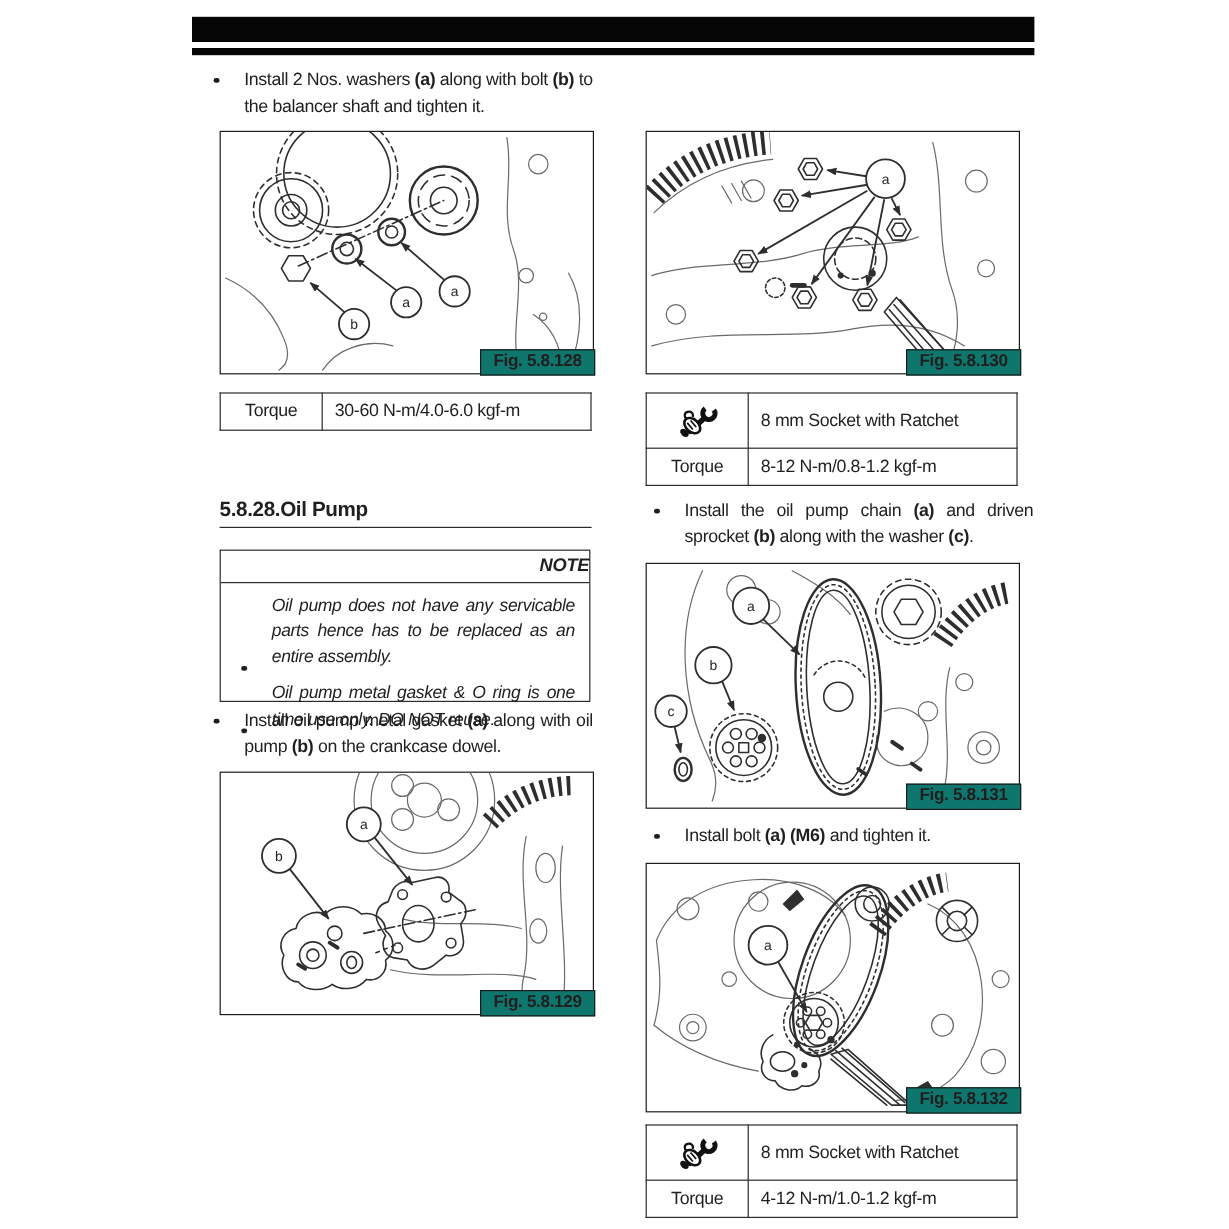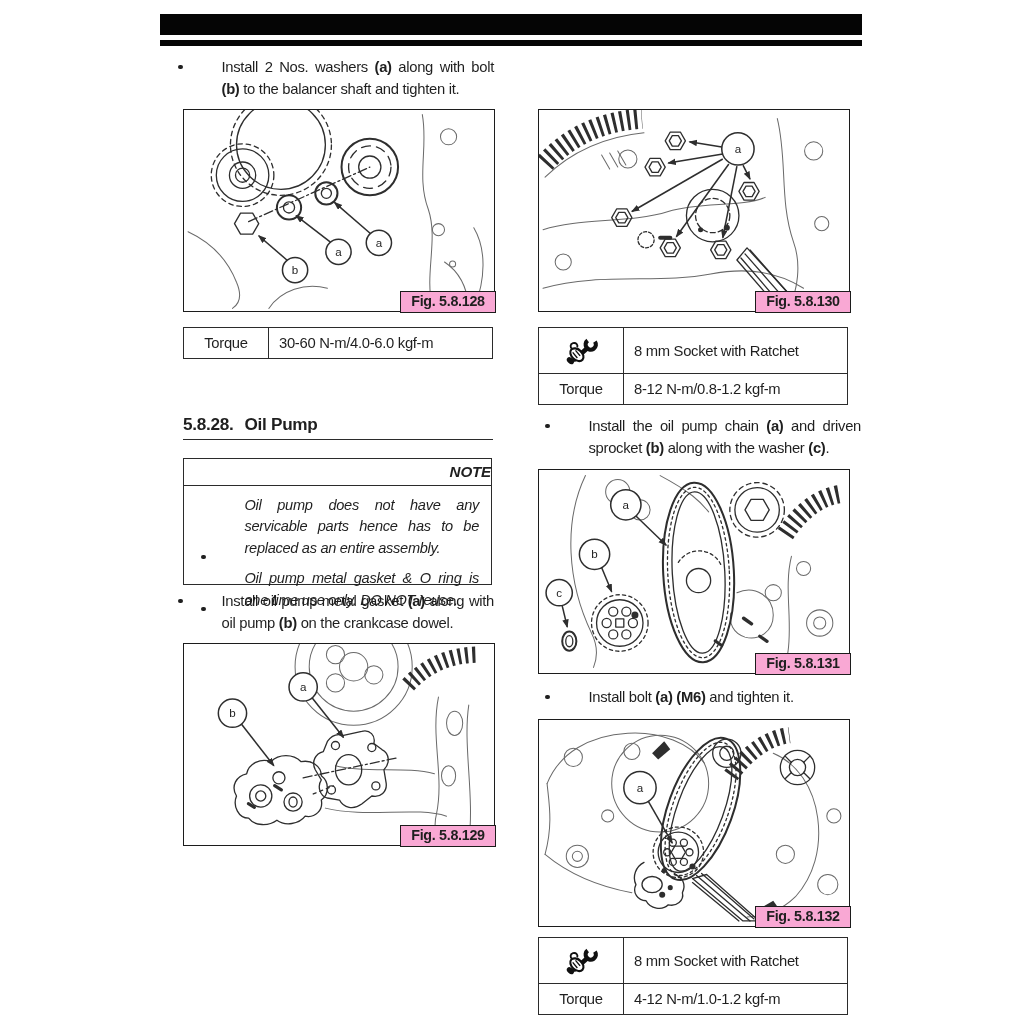--- a/index.html
+++ b/index.html
@@ -6,41 +6,41 @@
   .page {
     position:relative; width:1024px; height:1024px; background:#ffffff;
     font-family:"Liberation Sans", sans-serif; color:#1f1f1f; overflow:hidden;
   }
   .abs { position:absolute; }
   .topbar { position:absolute; background:#050505; }
 
   
   .bullet { display:flex; align-items:flex-start; }
   .dot { flex:0 0 auto; width:4.5px; height:4.5px; background:#1f1f1f; border-radius:50%; margin-top:7.5px; }
-  .btxt { flex:1; margin:0 0 0 39px; font-size:14.8px; line-height:1.47; letter-spacing:-0.3px; text-align:justify; }
+  .btxt { flex:1; margin:0 0 0 21px; font-size:14.8px; line-height:1.47; letter-spacing:-0.3px; text-align:justify; }
   .btxt span.b { font-weight:bold; }
 
   
   figure.figbox { margin:0; border:1.7px solid #1c1c1c; background:#fff; }
   .figsvg { display:block; width:100%; height:100%; }
   .figlabel {
-    position:absolute; right:-1.7px; bottom:-1.7px; background:#f9a8d4;
+    position:absolute; right:-1.7px; bottom:-1.7px; background:#0f766e;
     border:1.7px solid #1c1c1c; padding:1px 10px 3px; font-size:14.3px;
     font-weight:600; letter-spacing:-0.3px;
   }
 
   
   .ttable { border-collapse:collapse; background:#fff; table-layout:fixed; }
   .ttable td { border:1.4px solid #2b2b2b; font-size:14.8px; letter-spacing:-0.3px; padding:0 0 0 10px; vertical-align:middle; }
   .ttable td.c1 { width:84px; text-align:center; padding:0; }
   .wrench { width:37px; height:30px; vertical-align:middle; }
 
   
   .heading { font-size:17.2px; font-weight:bold; letter-spacing:-0.3px; }
-  .heading .num { margin-right:11px; }
+  .heading .num { }
   .hrule { border-top:1.9px solid #2b2b2b; }
 
   
   .notebox { border:1.5px solid #2b2b2b; background:#fff; }
   .notetitle { text-align:right; font-weight:bold; font-style:italic; font-size:15.2px;
                padding:4px 0 5px; border-bottom:1.4px solid #2b2b2b; letter-spacing:-0.2px; }
   .noteitem { display:flex; align-items:flex-end; margin:9px 12px 0 17px; }
   .noteitem .btxt { font-style:italic; font-size:14.6px; }
 
   

